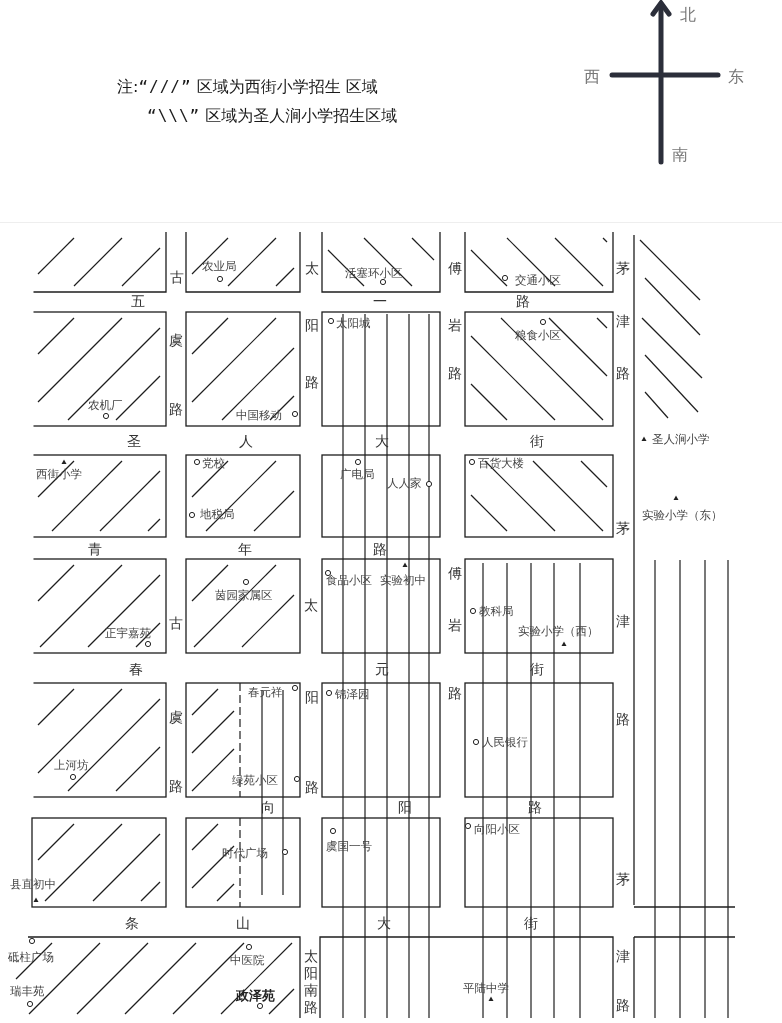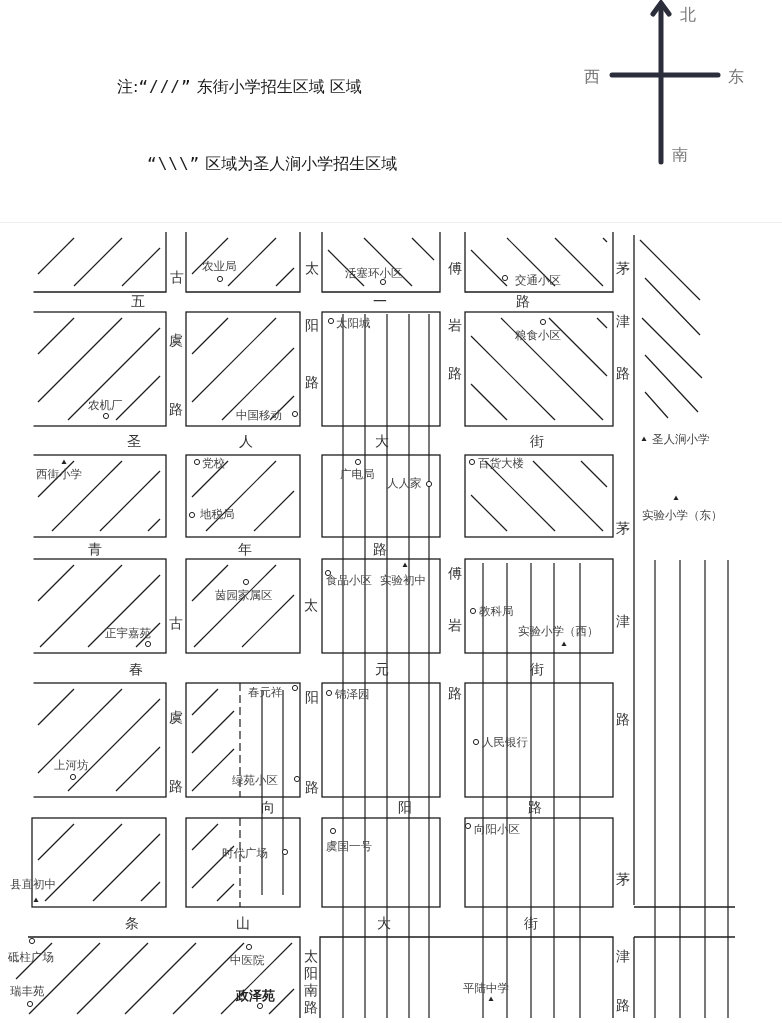--- a/index.html
+++ b/index.html
@@ -1,34 +1,34 @@
 <!DOCTYPE html>
 <html><head>
 <meta charset="utf-8">
 <style>
   html, body { margin: 0; padding: 0; background: #ffffff; }
   body { width: 782px; height: 1023px; position: relative; overflow: hidden;
          font-family: "DejaVu Sans", "Liberation Sans", sans-serif; color: #222; }
   .legend { position: absolute; left: 117px; top: 72px; font-size: 16px; line-height: 29px; color: #1a1a1a; }
   .legend-row { white-space: nowrap; }
-  .legend-row.indent { padding-left: 22px; margin-top: 48px; }
+  .legend-row.indent { padding-left: 22px; }
   .legend .pat { display: inline-block; font-family: "DejaVu Sans Mono", monospace; letter-spacing: 1px; }
   .top-rule { position: absolute; left: 0; top: 222px; width: 782px; height: 1px; background: #eeeeee; }
   svg#map { position: absolute; left: 0; top: 0; }
   .road-label { font-size: 14px; fill: #333; font-family: "DejaVu Sans", sans-serif; }
   .poi-label { font-size: 11.5px; fill: #444; font-family: "DejaVu Sans", sans-serif; }
   .compass-label { font-size: 16px; fill: #777; font-family: "DejaVu Serif", serif; }
 </style>
 </head>
 <body>
 
 <div class="legend">
   <div class="legend-row">
     <span>注:</span><span class="pat">“///”</span>
-    <span>东街小学招生区域 区域</span>
+    <span>区域为西街小学招生 区域</span>
   </div>
   <div class="legend-row indent" style="padding-left:30px">
     <span class="pat">“\\\”</span>
     <span>区域为圣人涧小学招生区域</span>
   </div>
 </div>
 
 <div class="top-rule"></div>
 
 <svg id="map" width="782" height="1023" viewBox="0 0 782 1023">

